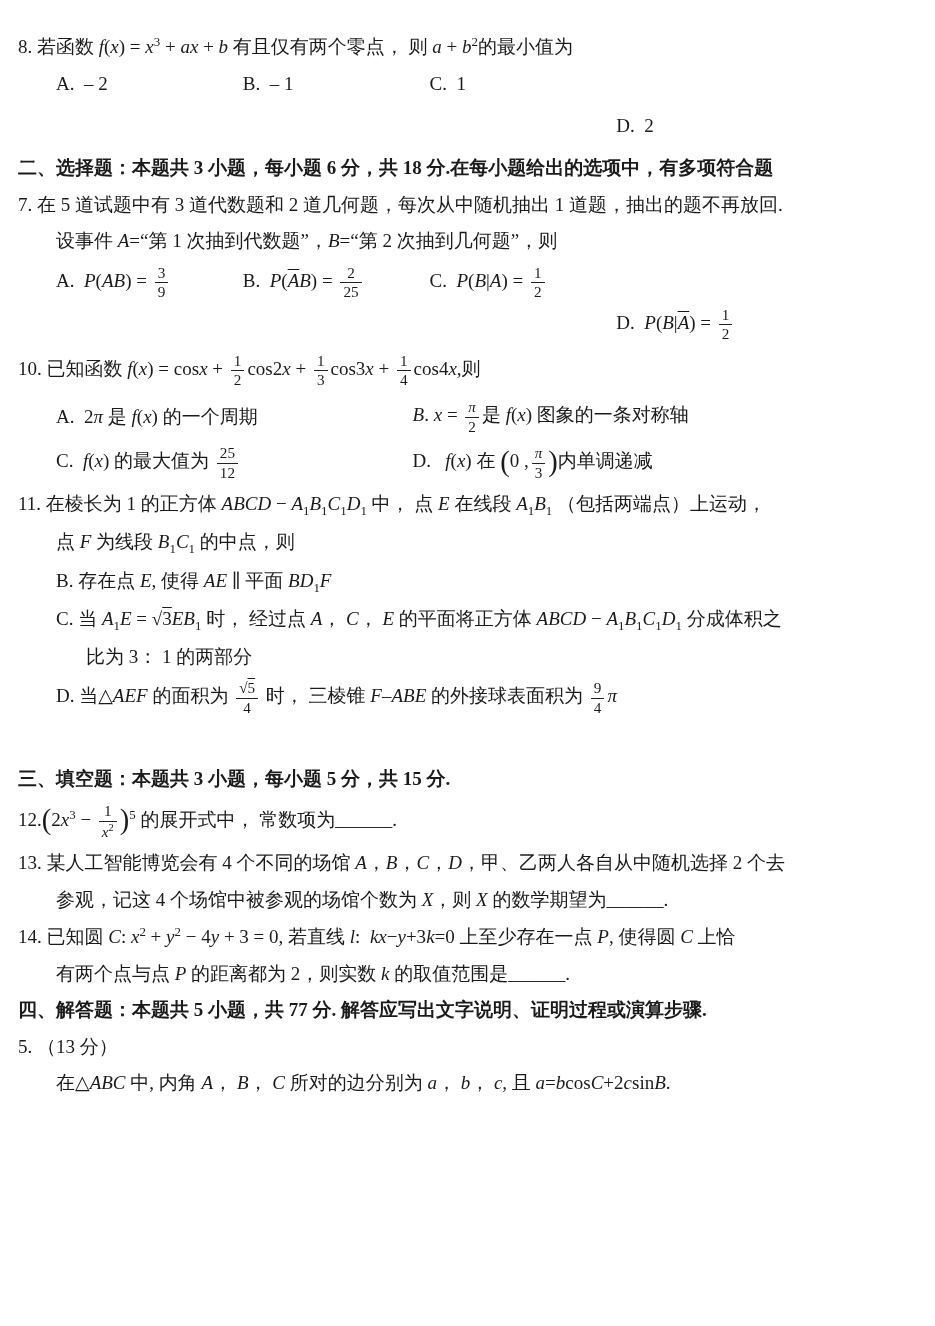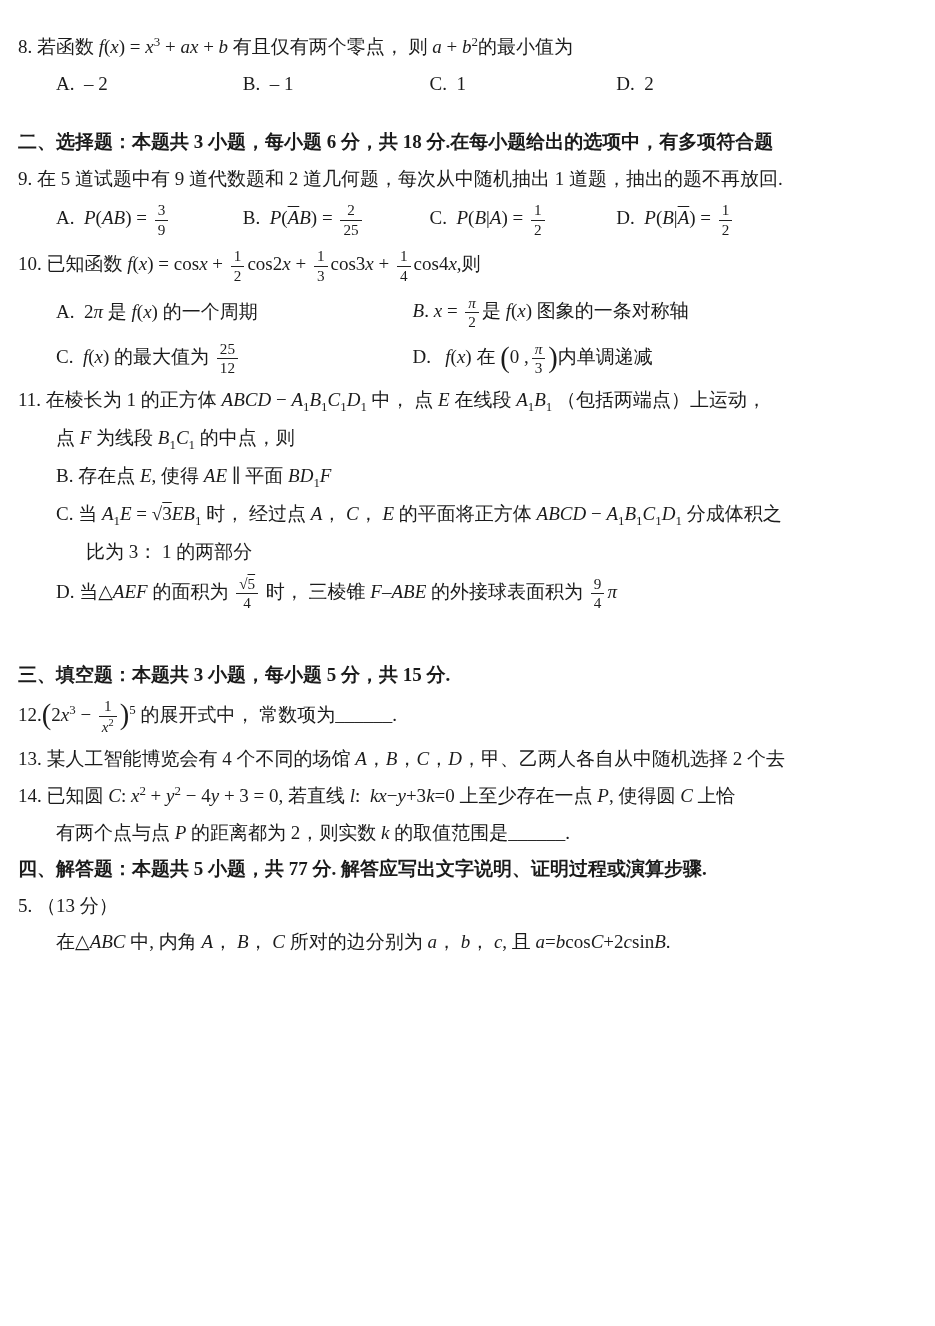--- a/index.html
+++ b/index.html
@@ -9,30 +9,30 @@
     min-height: 1326px;
     margin: 0 auto;
     color: #1b1b1b;
     font-family: "Liberation Serif", "DejaVu Serif", serif;
     font-size: 19px;
   }
   .page { padding: 24px 30px 24px 18px; }
 
   .line { line-height: 1.5; margin: 8px 0; }
   .line.section { font-weight: 700; }
-  .line.gap-md { margin-top: 30px; }
+  .line.gap-md { margin-top: 14px; }
   .line.gap-lg { margin-top: 48px; }
 
   .ind0 { padding-left: 0; }
   .ind1 { padding-left: 38px; }
   .ind2 { padding-left: 68px; }
 
   .options4 { display: flex; align-items: flex-start; }
   .options4 .optcell { flex: 0 0 22%; }
-  .options4 .optcell:last-child { flex: 1 1 auto; }
+  .options4 .optcell:last-child { flex: 1 1 auto; margin-top: 42px; }
   .options2 .optcell { display: inline-block; width: 42%; vertical-align: middle; }
 
   i { font-style: italic; }
   sub, sup { font-size: 0.68em; }
 
   
   f { display: inline-block; text-align: center; vertical-align: middle; margin: 0 3px; }
   f n, f d { display: block; font-size: 0.8em; line-height: 1.22; padding: 0 3px; }
   f n { border-bottom: 1px solid #222; }
 
@@ -47,37 +47,39 @@
 
 <div class="page">
     <div class="line ind0">8. 若函数 <i>f</i>(<i>x</i>) = <i>x</i><sup>3</sup> + <i>ax</i> + <i>b</i> 有且仅有两个零点， 则 <i>a</i> + <i>b</i><sup>2</sup>的最小值为</div>
     <div class="line ind1 options4">
       <span class="optcell">A.&nbsp;&nbsp;– 2</span>
       <span class="optcell">B.&nbsp;&nbsp;– 1</span>
       <span class="optcell">C.&nbsp;&nbsp;1</span>
       <span class="optcell">D.&nbsp;&nbsp;2</span>
     </div>
     <div class="line ind0 section gap-md">二、选择题：本题共 3 小题，每小题 6 分，共 18 分.在每小题给出的选项中，有多项符合题</div>
-    <div class="line ind0">9. 在 5 道试题中有 9 道代数题和 2 道几何题，每次从中随机抽出 1 道题，抽出的题不再放回.</div>
+    <div class="line ind0">7. 在 5 道试题中有 3 道代数题和 2 道几何题，每次从中随机抽出 1 道题，抽出的题不再放回.</div>
+    <div class="line ind1">设事件 <i>A</i>=“第 1 次抽到代数题”，<i>B</i>=“第 2 次抽到几何题”，则</div>
     <div class="line ind1 options4">
       <span class="optcell">A.&nbsp; <i>P</i>(<i>AB</i>) = <f><n>3</n><d>9</d></f></span>
       <span class="optcell">B.&nbsp; <i>P</i>(<ov><i>A</i></ov><i>B</i>) = <f><n>2</n><d>25</d></f></span>
       <span class="optcell">C.&nbsp; <i>P</i>(<i>B</i>|<i>A</i>) = <f><n>1</n><d>2</d></f></span>
       <span class="optcell">D.&nbsp; <i>P</i>(<i>B</i>|<ov><i>A</i></ov>) = <f><n>1</n><d>2</d></f></span>
     </div>
     <div class="line ind0">10. 已知函数 <i>f</i>(<i>x</i>) = cos<i>x</i> + <f><n>1</n><d>2</d></f>cos2<i>x</i> + <f><n>1</n><d>3</d></f>cos3<i>x</i> + <f><n>1</n><d>4</d></f>cos4<i>x</i>,则</div>
     <div class="line ind1 options2"><span class="optcell">A.&nbsp;&nbsp;2<i>π</i> 是 <i>f</i>(<i>x</i>) 的一个周期</span><span class="optcell"><i>B</i>. <i>x</i> = <f><n><i>π</i></n><d>2</d></f>是 <i>f</i>(<i>x</i>) 图象的一条对称轴</span></div>
     <div class="line ind1 options2"><span class="optcell">C.&nbsp;&nbsp;<i>f</i>(<i>x</i>) 的最大值为 <f><n>25</n><d>12</d></f></span><span class="optcell">D.&nbsp;&nbsp;&nbsp;<i>f</i>(<i>x</i>) 在 <bp>(</bp>0 ,<f><n><i>π</i></n><d>3</d></f><bp>)</bp>内单调递减</span></div>
     <div class="line ind0">11. 在棱长为 1 的正方体 <i>ABCD</i> − <i>A</i><sub>1</sub><i>B</i><sub>1</sub><i>C</i><sub>1</sub><i>D</i><sub>1</sub> 中， 点 <i>E</i> 在线段 <i>A</i><sub>1</sub><i>B</i><sub>1</sub> （包括两端点）上运动，</div>
     <div class="line ind1">点 <i>F</i> 为线段 <i>B</i><sub>1</sub><i>C</i><sub>1</sub> 的中点，则</div>
     <div class="line ind1">B. 存在点 <i>E</i>, 使得 <i>AE</i> ∥ 平面 <i>BD</i><sub>1</sub><i>F</i></div>
     <div class="line ind1">C. 当 <i>A</i><sub>1</sub><i>E</i> = √<ov>3</ov><i>EB</i><sub>1</sub> 时， 经过点 <i>A</i>， <i>C</i>， <i>E</i> 的平面将正方体 <i>ABCD</i> − <i>A</i><sub>1</sub><i>B</i><sub>1</sub><i>C</i><sub>1</sub><i>D</i><sub>1</sub> 分成体积之</div>
     <div class="line ind2">比为 3： 1 的两部分</div>
     <div class="line ind1">D. 当△<i>AEF</i> 的面积为 <f><n>√<ov>5</ov></n><d>4</d></f> 时， 三棱锥 <i>F</i>–<i>ABE</i> 的外接球表面积为 <f><n>9</n><d>4</d></f><i>π</i></div>
     <div class="line ind0 section gap-lg">三、填空题：本题共 3 小题，每小题 5 分，共 15 分.</div>
     <div class="line ind0">12.<bp>(</bp>2<i>x</i><sup>3</sup> − <f><n>1</n><d><i>x</i><sup>2</sup></d></f><bp>)</bp><sup>5</sup> 的展开式中， 常数项为______.</div>
     <div class="line ind0">13. 某人工智能博览会有 4 个不同的场馆 <i>A</i>，<i>B</i>，<i>C</i>，<i>D</i>，甲、乙两人各自从中随机选择 2 个去</div>
+    <div class="line ind1">参观，记这 4 个场馆中被参观的场馆个数为 <i>X</i>，则 <i>X</i> 的数学期望为______.</div>
     <div class="line ind0">14. 已知圆 <i>C</i>: <i>x</i><sup>2</sup> + <i>y</i><sup>2</sup> − 4<i>y</i> + 3 = 0, 若直线 <i>l</i>:&nbsp; <i>kx</i>−<i>y</i>+3<i>k</i>=0 上至少存在一点 <i>P</i>, 使得圆 <i>C</i> 上恰</div>
     <div class="line ind1">有两个点与点 <i>P</i> 的距离都为 2，则实数 <i>k</i> 的取值范围是______.</div>
     <div class="line ind0 section">四、解答题：本题共 5 小题，共 77 分. 解答应写出文字说明、证明过程或演算步骤.</div>
     <div class="line ind0">5. （13 分）</div>
     <div class="line ind1">在△<i>ABC</i> 中, 内角 <i>A</i>， <i>B</i>， <i>C</i> 所对的边分别为 <i>a</i>， <i>b</i>， <i>c</i>, 且 <i>a</i>=<i>b</i>cos<i>C</i>+2<i>c</i>sin<i>B</i>.</div>
   </div>
 
 </body></html>

